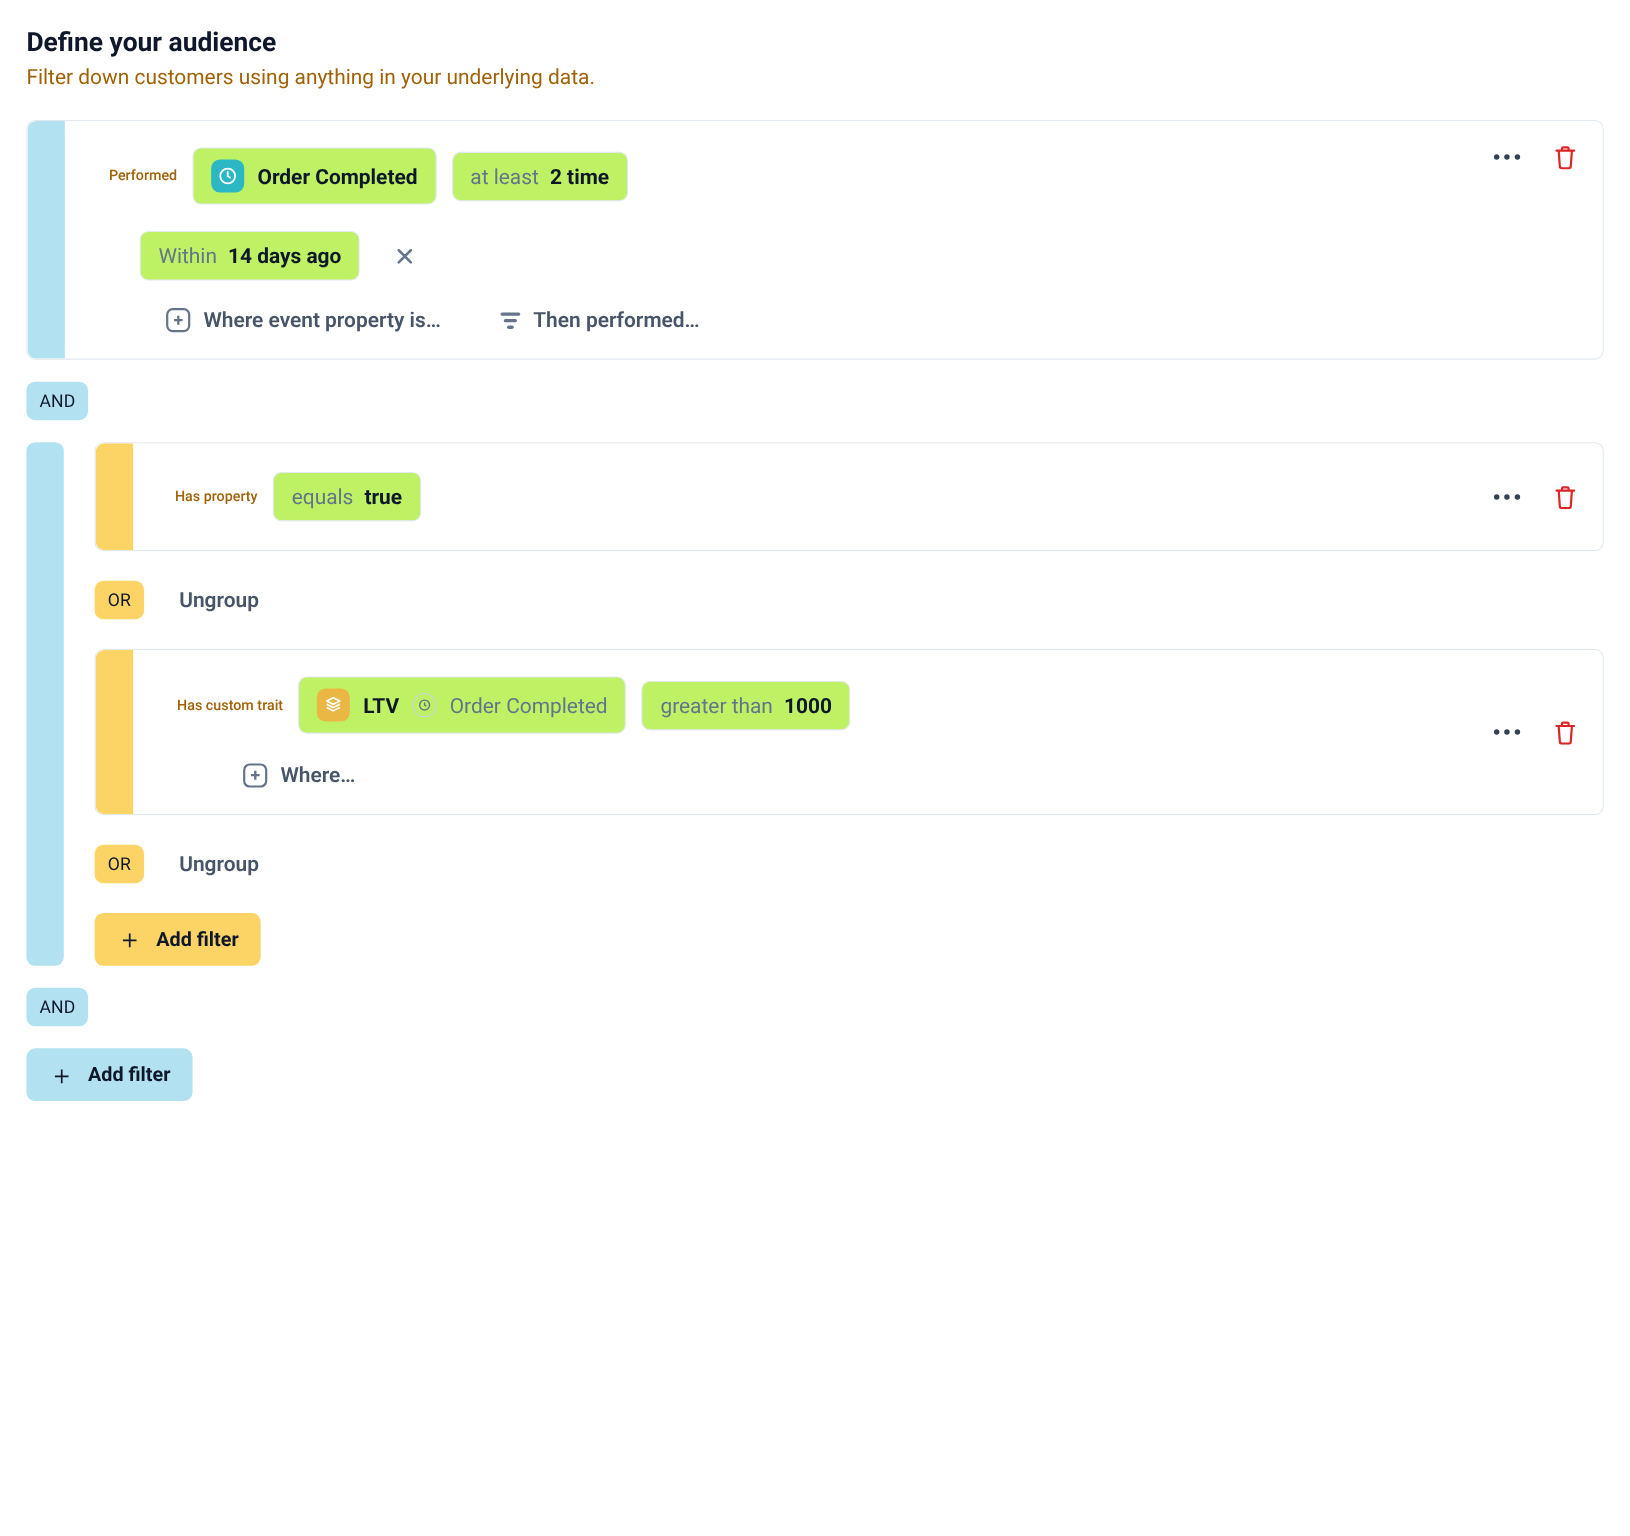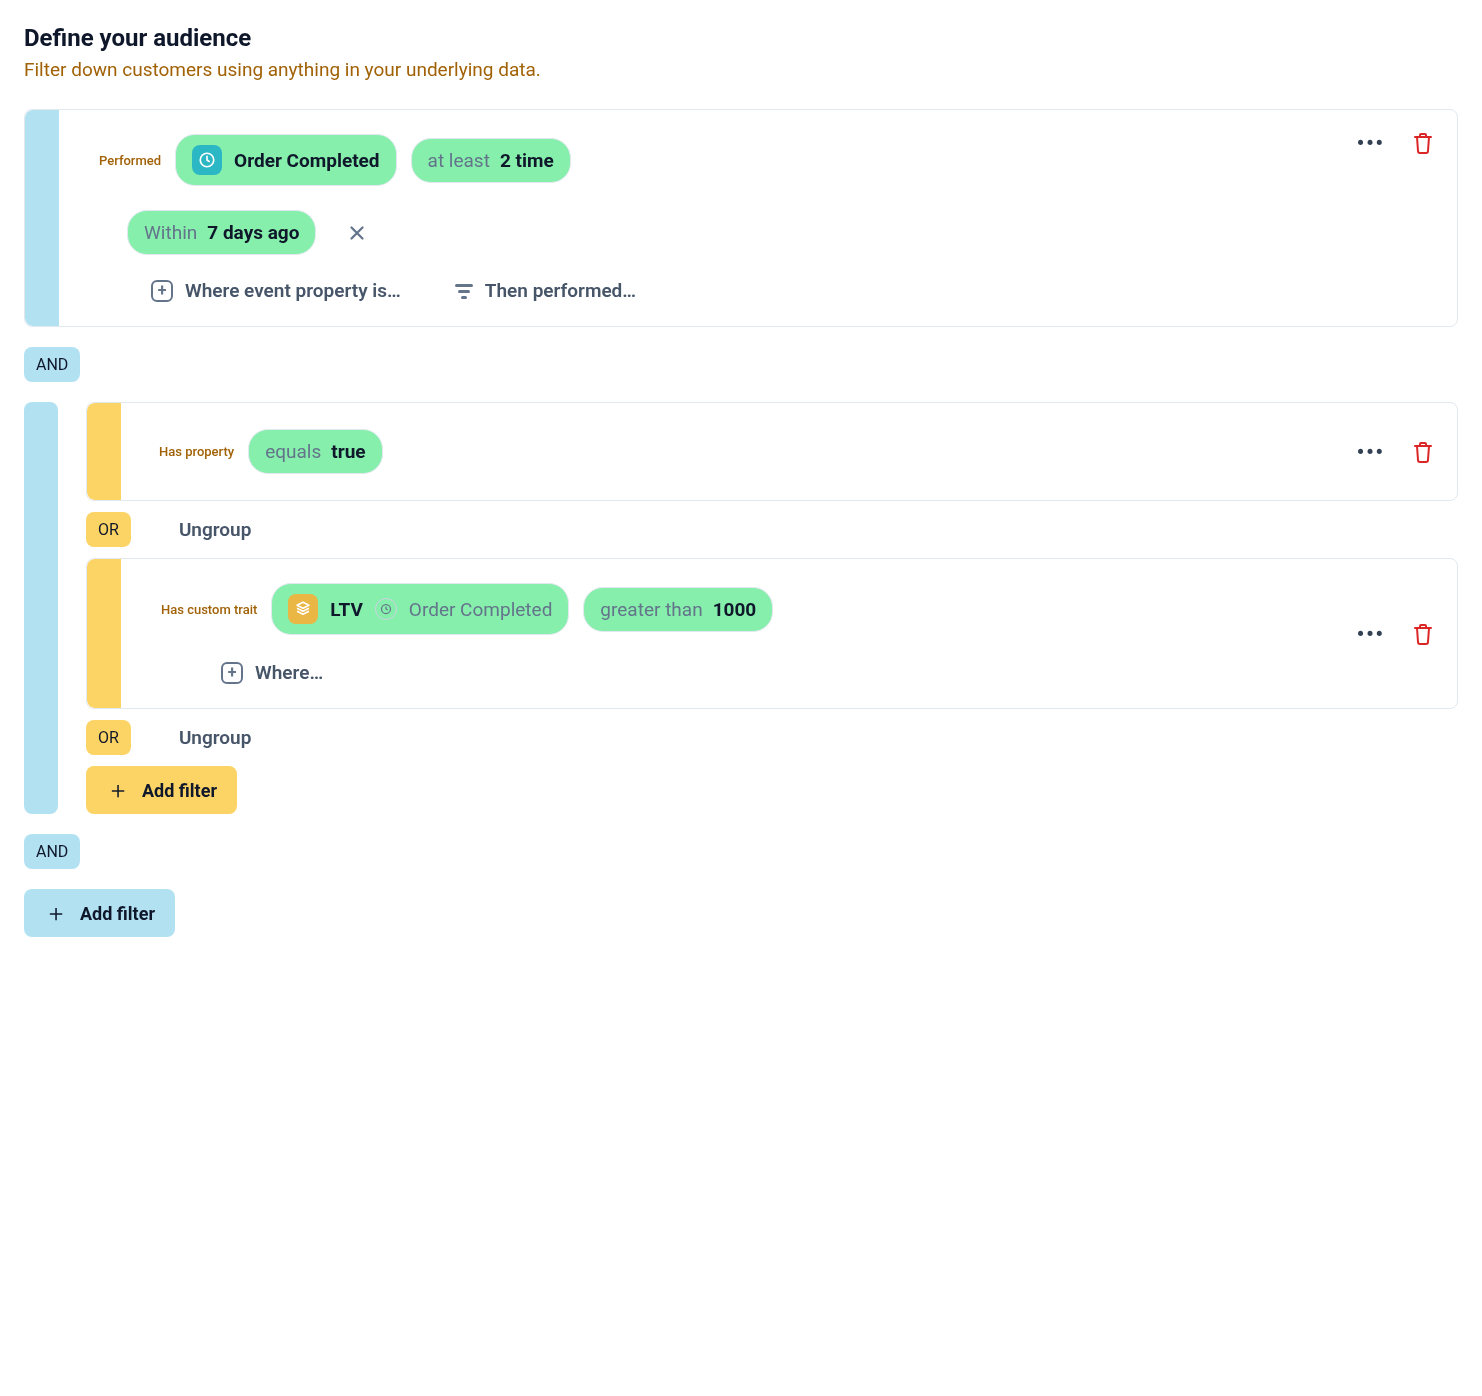--- a/index.html
+++ b/index.html
@@ -73,22 +73,22 @@
     .label-text {
       color: #a16207;
       font-size: 13px;
       font-weight: 500;
     }
     .pill {
       display: inline-flex;
       align-items: center;
       gap: 10px;
       border: 1px solid #e2e8f0;
-      background: #86efac;
-      border-radius: 20px;
+      background: #bef264;
+      border-radius: 8px;
       padding: 10px 16px;
       font-size: 19px;
       color: #334155;
     }
     .pill .bold { font-weight: 700; color: #0f172a; }
     .pill .muted { color: #64748b; }
     .icon-chip {
       display: inline-flex;
       align-items: center;
       justify-content: center;
@@ -160,22 +160,22 @@
       margin-bottom: 20px;
     }
     .badge-or {
       background: #fcd465;
       font-size: 16px;
       padding: 8px 12px;
     }
     .or-row {
       display: flex;
       align-items: center;
-      gap: 48px;
-      margin: 11px 0;
+      gap: 32px;
+      margin: 27px 0;
     }
     .ungroup {
       color: #475569;
       font-size: 19px;
       font-weight: 600;
       cursor: pointer;
     }
     .nested-container {
       display: flex;
       align-items: stretch;
@@ -239,21 +239,21 @@
         <span class="bold">Order Completed</span>
       </span>
       <span class="pill">
         <span class="muted">at least</span>
         <span class="bold">2 time</span>
       </span>
     </div>
     <div class="row row-indent">
       <span class="pill">
         <span class="muted">Within</span>
-        <span class="bold">7 days ago</span>
+        <span class="bold">14 days ago</span>
       </span>
       <span class="x-icon" style="margin-left:16px;">
         <svg width="22" height="22" viewBox="0 0 24 24">
             <path d="M6 6l12 12M18 6L6 18" stroke="#64748b" stroke-width="2.5" stroke-linecap="round"></path>
           </svg>
       </span>
     </div>
     <div class="row row-indent2">
       <span class="ghost-btn">
         <span class="plus-box">+</span>

